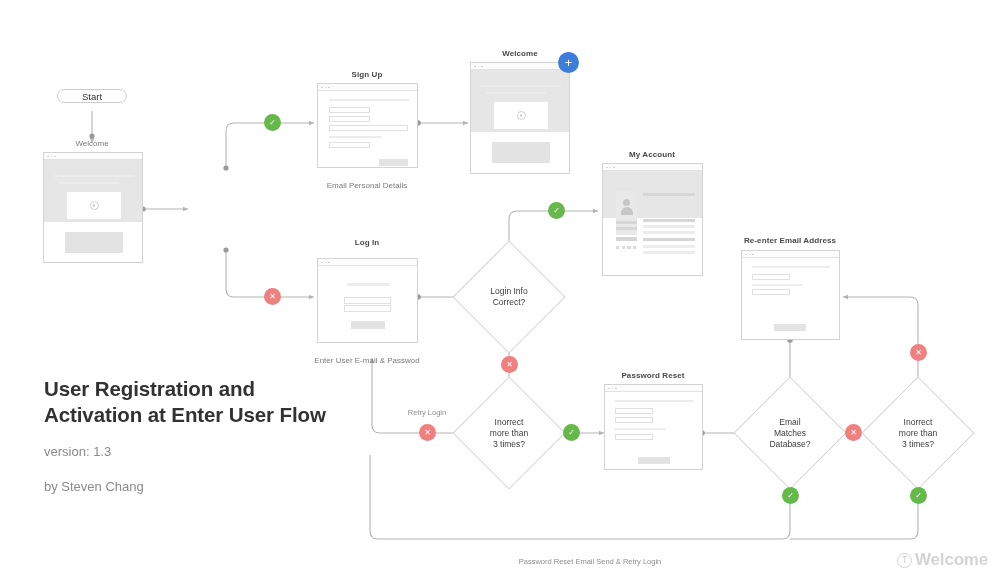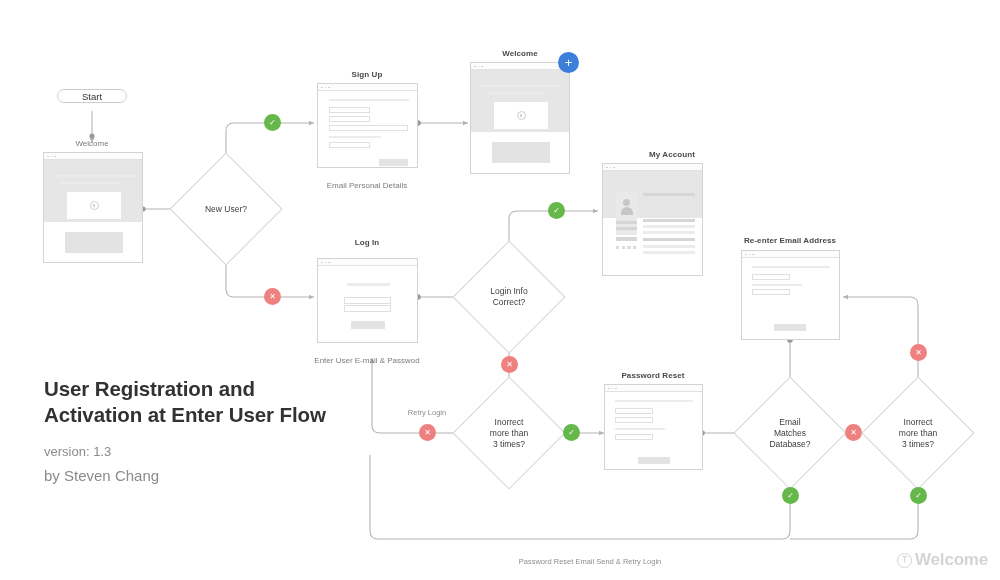--- a/index.html
+++ b/index.html
@@ -142,21 +142,21 @@
   
   #titleblock { position: absolute; left: 44px; top: 376px; width: 330px; }
   #titleblock .h1 {
     font-size: 20.5px; font-weight: bold; color: #323232;
     line-height: 26px; letter-spacing: -.1px;
   }
   #titleblock .ver {
     margin-top: 16px; font-size: 13px; color: #8b8b8b;
   }
   #titleblock .by {
-    margin-top: 8px; font-size: 15px; color: #8b8b8b;
+    margin-top: 20px; font-size: 13px; color: #8b8b8b;
   }
 
   
   #logo {
     position: absolute; right: 12px; bottom: 10px;
     display: flex; align-items: center; gap: 3px;
     color: #d4d4d4;
   }
   #logo .mark {
     width: 15px; height: 15px; border-radius: 50%;
@@ -256,24 +256,20 @@
       <div class="hero" style="left:0; top:0; width:100%; height:62px;"></div>
       <div class="blk light" style="left:10px; top:15px; width:80px; height:2.4px;"></div>
       <div class="blk light" style="left:15px; top:22px; width:60px; height:2.4px;"></div>
       <div class="videobox" style="left:23px; top:32px; width:54px; height:27px;">
         <span class="playdot"></span>
       </div>
       <div class="blk" style="left:21px; top:72px; width:58px; height:21px;"></div>
     </div>
   </div>
 
-  <div class="diamond" style="left:186px; top:169px; width:80px; height:80px;">
-    <span class="rot"></span>
-    <span class="dtext">New User?</span>
-  </div>
   <div class="badge ok" style="left:264px; top:114px;">✓</div>
   <div class="badge no" style="left:264px; top:288px;">✕</div>
 
   <div class="scr-title" style="left:367px; top:70px;text-align:center;">Sign Up</div>
   <div class="mock" style="left:317px; top:83px; width:101px; height:85px;">
     <div class="bar">
         <i></i>
         <i></i>
         <i></i>
       </div>
@@ -301,21 +297,21 @@
       <div class="blk light" style="left:10px; top:15px; width:80px; height:2.4px;"></div>
       <div class="blk light" style="left:15px; top:22px; width:60px; height:2.4px;"></div>
       <div class="videobox" style="left:23px; top:32px; width:54px; height:27px;">
         <span class="playdot"></span>
       </div>
       <div class="blk" style="left:21px; top:72px; width:58px; height:21px;"></div>
     </div>
   </div>
   <div class="badge add" style="left:558px; top:52px;">+</div>
 
-  <div class="scr-title" style="left:652px; top:150px;margin-left:20px;">My Account</div>
+  <div class="scr-title" style="left:652px; top:150px;">My Account</div>
   <div class="mock" style="left:602px; top:163px; width:101px; height:113px;">
     <div class="bar">
         <i></i>
         <i></i>
         <i></i>
       </div>
     <div class="body">
       <div class="hero" style="left:0; top:0; width:100%; height:47px;"></div>
       <div class="avatar-card" style="left:13px; top:20px; width:21px; height:44px;">
         <span class="avatar-glyph" style="left:7px; top:8px; width:7px; height:7px;"></span>

